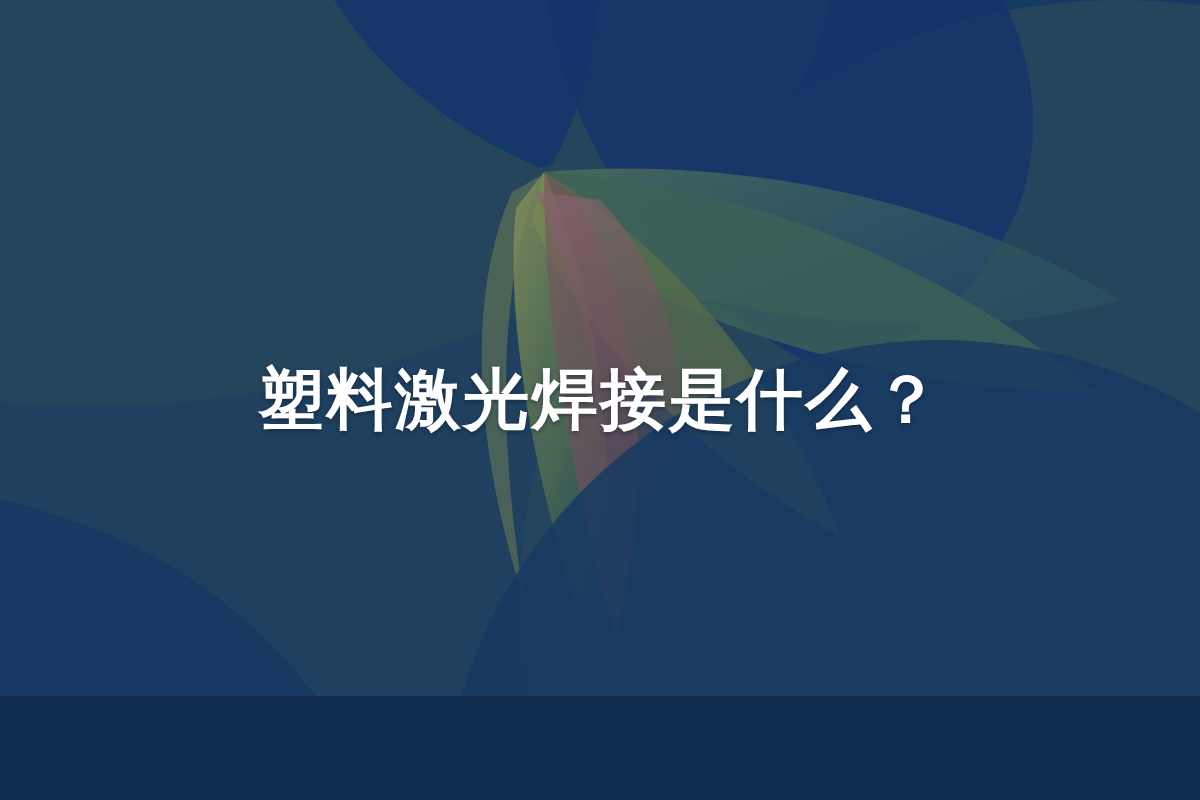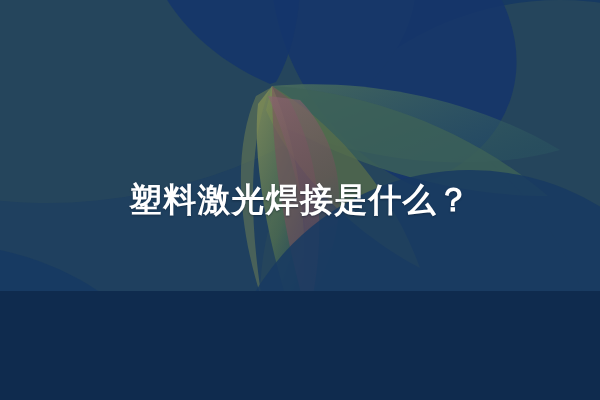--- a/index.html
+++ b/index.html
@@ -3,21 +3,21 @@
 <meta charset="utf-8">
 <style>
   html, body {
     margin: 0;
     padding: 0;
     background: #0f2b4e;
   }
   #stage {
     position: relative;
     width: 600px;
-    height: 291px;
+    height: 348px;
     overflow: hidden;
     background: #173a62;
     font-family: "Liberation Sans", "DejaVu Sans", sans-serif;
   }
   #bg-art {
     position: absolute;
     inset: 0;
     width: 600px;
     height: 400px;
     display: block;

